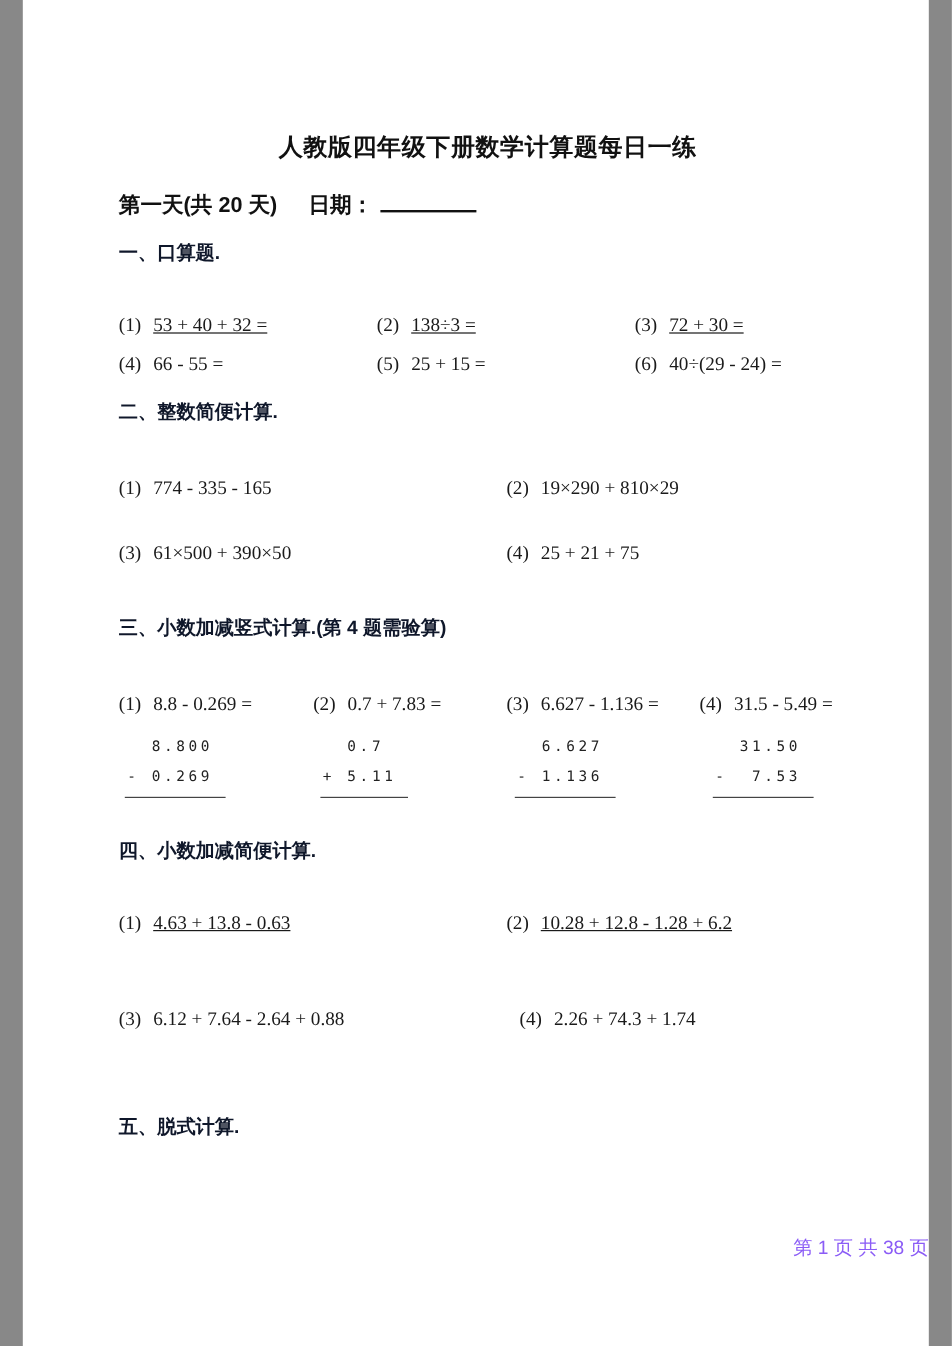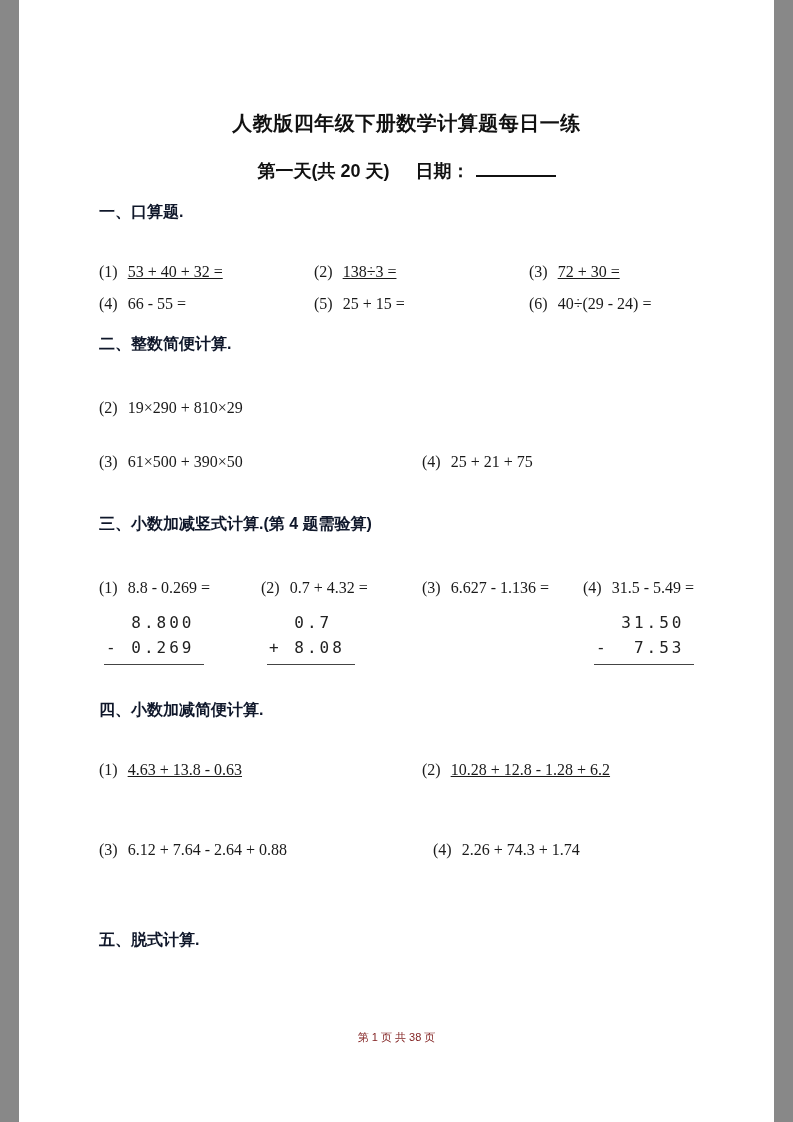--- a/index.html
+++ b/index.html
@@ -19,21 +19,20 @@
     margin-top:110px;
     text-align:center;
     font-family:"Liberation Sans", sans-serif;
     font-weight:bold;
     font-size:20px; line-height:26px;
     letter-spacing:0.5px;
     color:#111;
   }
   .doc-subtitle {
     margin-top:22px;
-    text-align:center;
     font-family:"Liberation Sans", sans-serif;
     font-weight:bold;
     font-size:18px; line-height:26px;
     color:#111;
   }
   .doc-subtitle .day { margin-right:26px; }
   .doc-subtitle .date-label { margin-right:6px; }
   .date-blank {
     display:inline-block;
     width:80px; height:16px;
@@ -62,39 +61,39 @@
   .mt44 { margin-top:44px; }
   .mt34 { margin-top:34px; }
   .mt60 { margin-top:60px;gap:11px; }
   .prob { white-space:nowrap; }
   .pnum { display:inline-block; margin-right:10px; }
   
   .vert-row { position:relative; height:72px; margin-top:12px; }
   .vcalc {
     position:absolute; top:0;
     font-family:"DejaVu Sans Mono", monospace;
-    font-size:16px; line-height:25px;
+    font-size:12px; line-height:25px;
     letter-spacing:3px;
     white-space:pre;
     color:#222;
     border-bottom:1.5px solid #444;
     padding:0 10px 4px 2px;
   }
   .vc1 { left:5px; }
   .vc2 { left:168px; }
   .vc3 { left:330px; }
   .vc4 { left:495px; }
   .vline { display:block; }
   
   .footer {
     position:absolute;
     left:0; right:0; top:1030px;
-    text-align:center;
+    text-align:right;
     font-family:"Liberation Sans", sans-serif;
-    font-size:11px; color:#7f1d1d;
+    font-size:16px; color:#8b5cf6;
   }
 </style>
 </head>
 <body>
 
 <div class="page">
 
   <div class="doc-title">人教版四年级下册数学计算题每日一练</div>
 
   <div class="doc-subtitle">
@@ -108,37 +107,39 @@
     <div class="prob"><span class="pnum">(3)</span><span class="pexpr">72 + 30 =</span></div>
   </div>
   <div class="prob-grid cols3 mt12">
     <div class="prob"><span class="pnum">(4)</span><span class="pexpr">66 - 55 =</span></div>
     <div class="prob"><span class="pnum">(5)</span><span class="pexpr">25 + 15 =</span></div>
     <div class="prob"><span class="pnum">(6)</span><span class="pexpr">40÷(29 - 24) =</span></div>
   </div>
 
   <div class="sec-heading h2">二、整数简便计算.</div>
   <div class="prob-grid cols2 mt44">
+    <div class="prob"><span class="pnum">(1)</span><span class="pexpr">774 - 335 - 165</span></div>
     <div class="prob"><span class="pnum">(2)</span><span class="pexpr">19×290 + 810×29</span></div>
   </div>
   <div class="prob-grid cols2 mt34">
     <div class="prob"><span class="pnum">(3)</span><span class="pexpr">61×500 + 390×50</span></div>
     <div class="prob"><span class="pnum">(4)</span><span class="pexpr">25 + 21 + 75</span></div>
   </div>
 
   <div class="sec-heading h3">三、小数加减竖式计算.(第 4 题需验算)</div>
   <div class="prob-grid cols4 mt44">
     <div class="prob"><span class="pnum">(1)</span><span class="pexpr">8.8 - 0.269 =</span></div>
-    <div class="prob"><span class="pnum">(2)</span><span class="pexpr">0.7 + 4.32 =</span></div>
+    <div class="prob"><span class="pnum">(2)</span><span class="pexpr">0.7 + 7.83 =</span></div>
     <div class="prob"><span class="pnum">(3)</span><span class="pexpr">6.627 - 1.136 =</span></div>
     <div class="prob"><span class="pnum">(4)</span><span class="pexpr">31.5 - 5.49 =</span></div>
   </div>
   <div class="vert-row">
     <div class="vcalc vc1"><span class="vline">  8.800</span><span class="vline">- 0.269</span></div>
-    <div class="vcalc vc2"><span class="vline">  0.7</span><span class="vline">+ 8.08</span></div>
+    <div class="vcalc vc2"><span class="vline">  0.7</span><span class="vline">+ 5.11</span></div>
+    <div class="vcalc vc3"><span class="vline">  6.627</span><span class="vline">- 1.136</span></div>
     <div class="vcalc vc4"><span class="vline">  31.50</span><span class="vline">-  7.53</span></div>
   </div>
 
   <div class="sec-heading h4">四、小数加减简便计算.</div>
   <div class="prob-grid cols2 mt40">
     <div class="prob"><span class="pnum">(1)</span><span class="pexpr">4.63 + 13.8 - 0.63</span></div>
     <div class="prob"><span class="pnum">(2)</span><span class="pexpr">10.28 + 12.8 - 1.28 + 6.2</span></div>
   </div>
   <div class="prob-grid cols2 mt60">
     <div class="prob"><span class="pnum">(3)</span><span class="pexpr">6.12 + 7.64 - 2.64 + 0.88</span></div>

